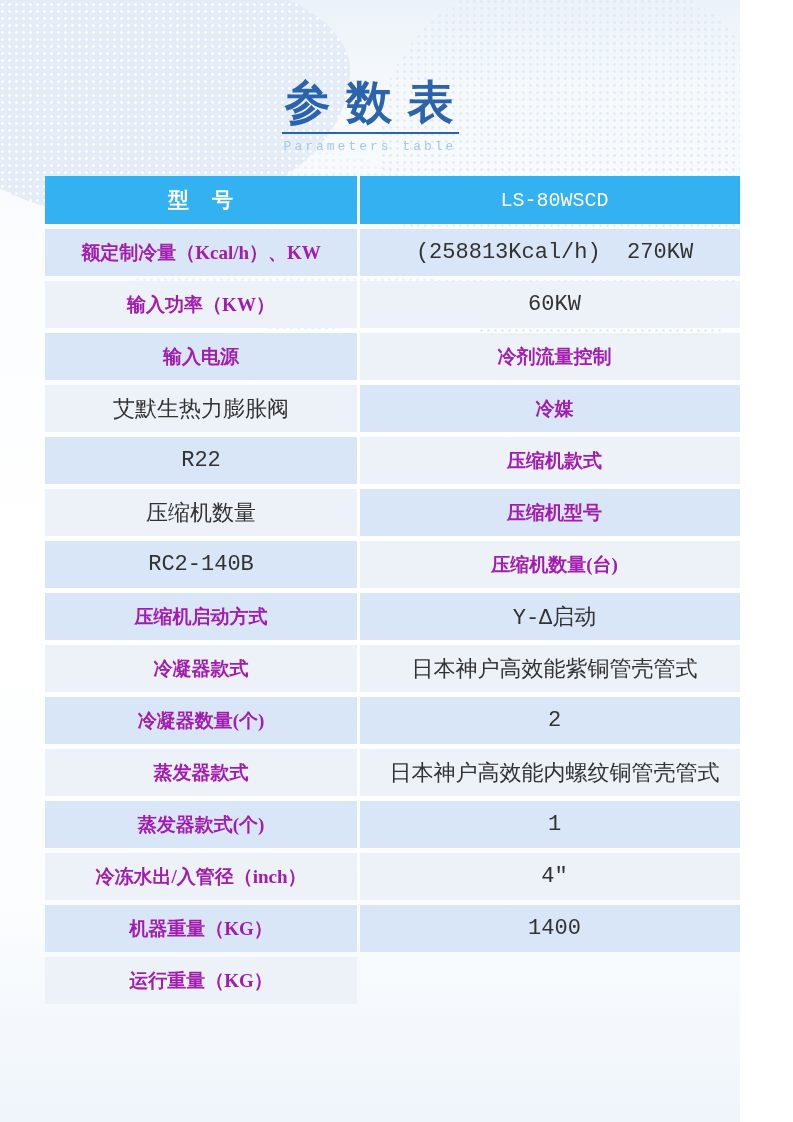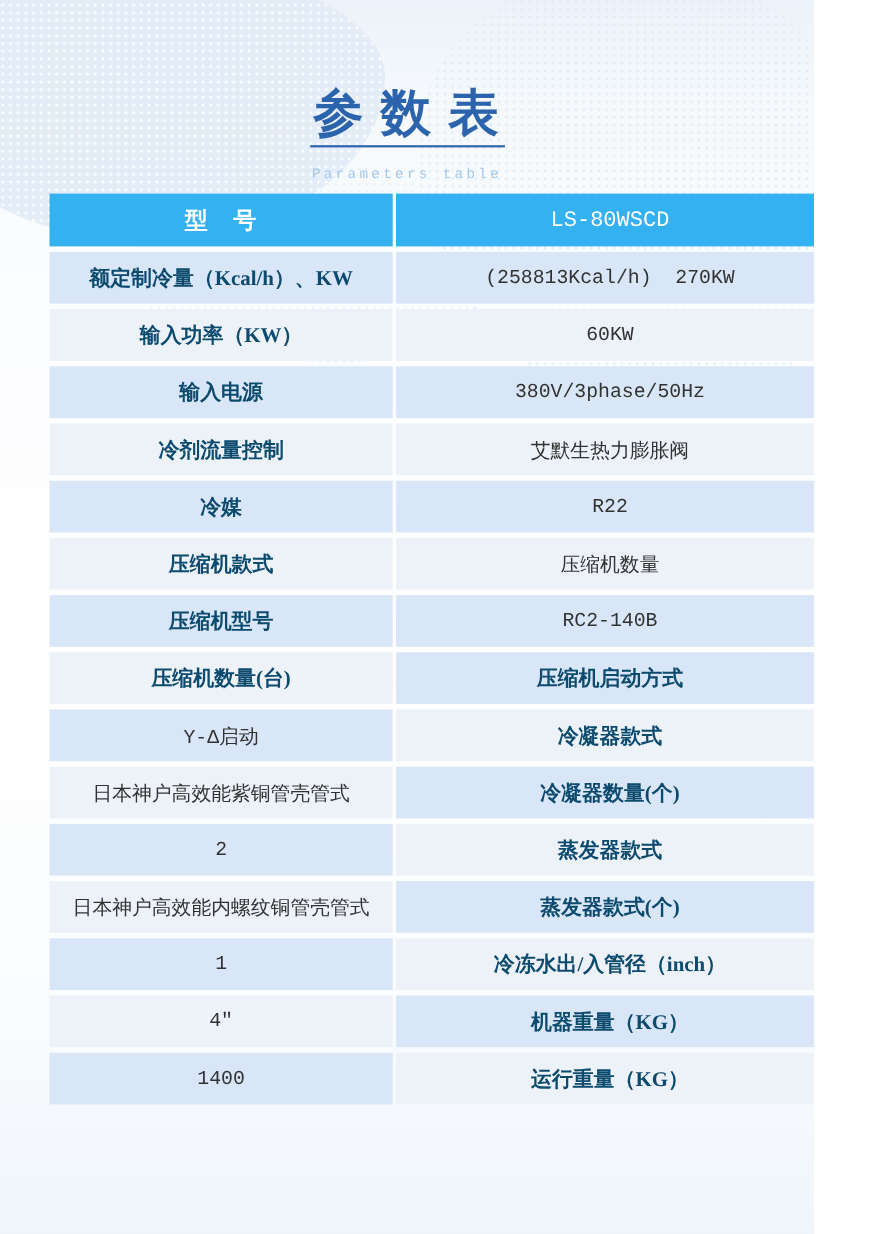--- a/index.html
+++ b/index.html
@@ -49,21 +49,21 @@
     letter-spacing: 2px;
     color: var(--title-color, #2b63ac);
     white-space: pre;
   }
   .title-underline {
     width: 177px; height: 2px;
     margin: 3px auto 0;
     background: var(--title-color, #2b63ac);
   }
   .page-subtitle {
-    margin-top: 17px;
+    margin-top: 5px;
     font-family: "Liberation Mono", "DejaVu Sans Mono", monospace;
     font-size: 13px;
     letter-spacing: 3px;
     color: var(--subtitle-color, #a5c8e9);
     white-space: pre;
   }
   
   .ptable {
     position: absolute;
     left: 45px; top: 176px;
@@ -82,25 +82,25 @@
     height: 48px;
     background: var(--header-bg, #33b1f1);
     color: #ffffff;
   }
   .h-label { font-size: 21px; font-weight: bold; letter-spacing: 1px; }
   .h-value { font-family: "Liberation Mono", "DejaVu Sans Mono", monospace; font-size: 20px; }
   .r-label {
     font-family: "Liberation Serif", "DejaVu Serif", serif;
     font-weight: bold;
     font-size: 19px;
-    color: #0c4a6e;
+    color: #a21caf;
   }
   .r-value {
     font-family: "Liberation Mono", "DejaVu Sans Mono", monospace;
-    font-size: 18px;
+    font-size: 22px;
     color: #323232;
   }
   .shade-a { background: var(--row-odd, #d9e6f7); }
   .shade-b { background: var(--row-even, #edf2f9); }
 </style>
 </head>
 <body>
 
 <div class="page">
 
@@ -118,21 +118,20 @@
     <div class="cell header h-label">型　号</div>
     <div class="cell header h-value">LS-80WSCD</div>
 
     <div class="cell r-label shade-a">额定制冷量（Kcal/h）、KW</div>
     <div class="cell r-value shade-a">(258813Kcal/h)  270KW</div>
 
     <div class="cell r-label shade-b">输入功率（KW）</div>
     <div class="cell r-value shade-b">60KW</div>
 
     <div class="cell r-label shade-a">输入电源</div>
-    <div class="cell r-value shade-a">380V/3phase/50Hz</div>
 
     <div class="cell r-label shade-b">冷剂流量控制</div>
     <div class="cell r-value shade-b">艾默生热力膨胀阀</div>
 
     <div class="cell r-label shade-a">冷媒</div>
     <div class="cell r-value shade-a">R22</div>
 
     <div class="cell r-label shade-b">压缩机款式</div>
     <div class="cell r-value shade-b">压缩机数量</div>
 

